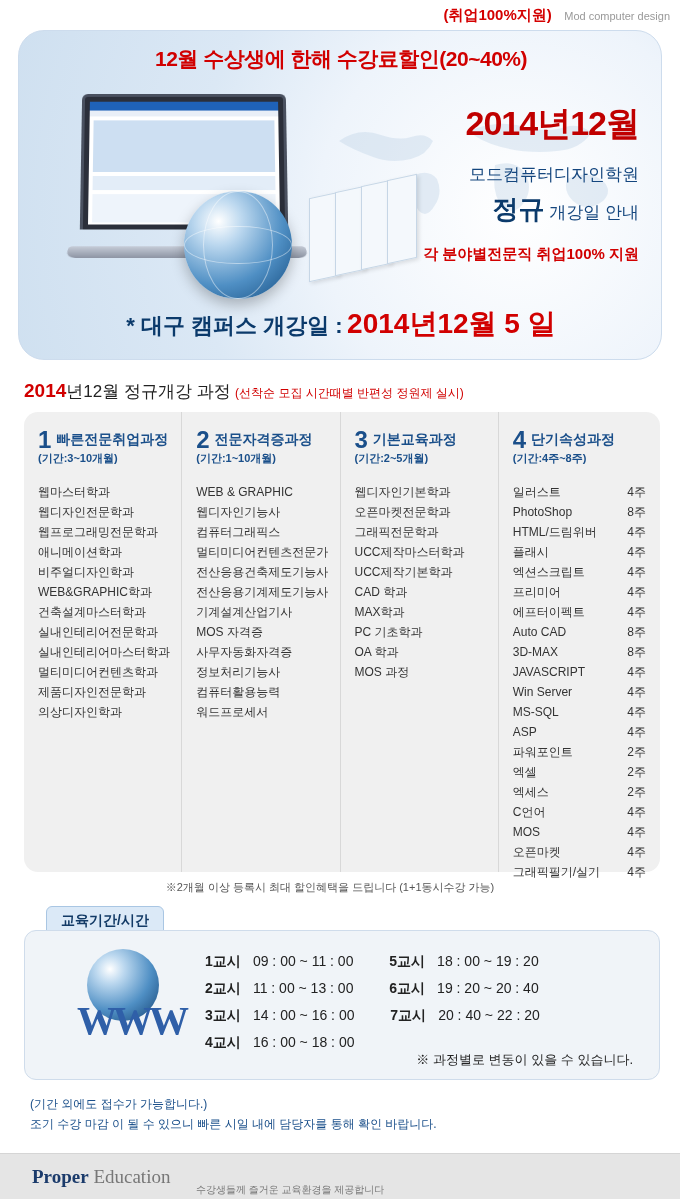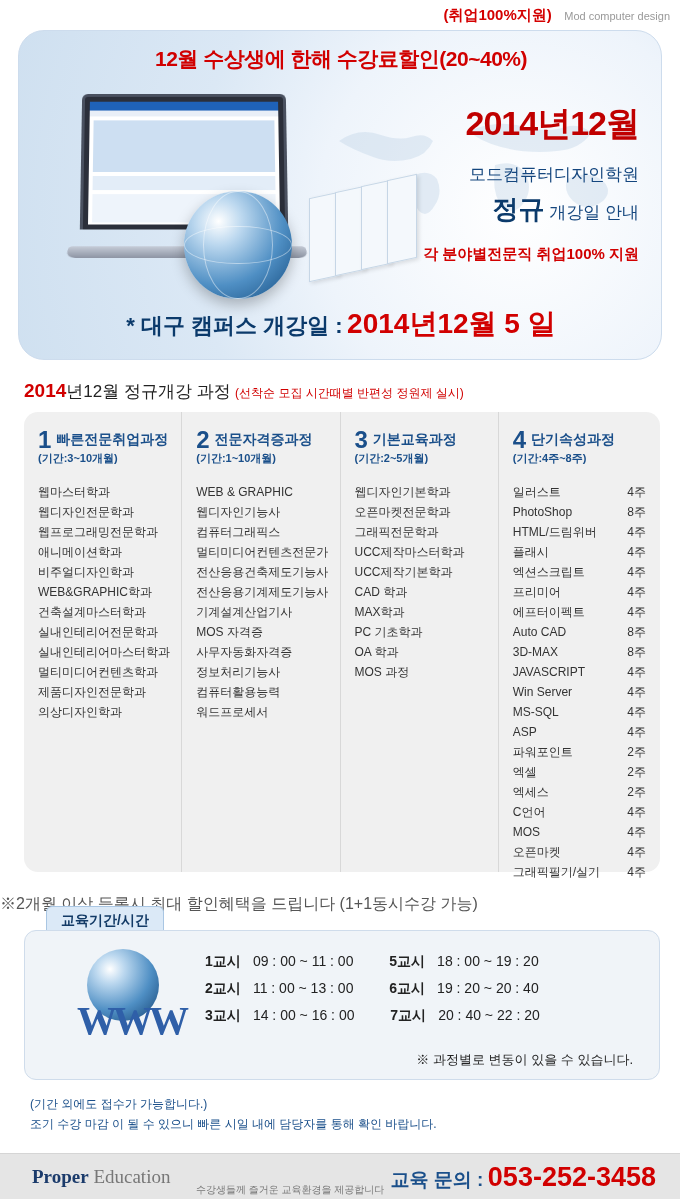--- a/index.html
+++ b/index.html
@@ -117,22 +117,22 @@
     margin-right:5px; line-height:20px;
   }
   .card .ctitle { font-size:14px; font-weight:bold; color:#1a4f8a; }
   .card .cperiod { font-size:11px; font-weight:bold; color:#1a4f8a; margin-top:2px; }
   .card ul { list-style:none; margin:16px 0 0 0; padding:0; }
   .card li { font-size:12px; color:#333; line-height:20px; white-space:nowrap; }
   .card.c4 { padding-right:14px; }
   .card.c4 li { display:flex; justify-content:space-between; }
 
   .discount-note {
-    position:absolute; top:880px; left:0; width:660px; text-align:left;
-    font-size:16px; color:#555;margin-top:14px;
+    position:absolute; top:880px; left:0; width:660px; text-align:center;
+    font-size:11px; color:#555;
   }
 
   
   .sched-tab {
     position:absolute; top:906px; left:46px;
     background:#dbe9f7; border:1px solid #a9c6e3; border-radius:6px;
     padding:5px 14px; font-size:14px; color:#123a66; font-weight:bold;
   }
   .sched-box {
     position:absolute; top:930px; left:24px; width:636px; height:150px;
@@ -417,34 +417,34 @@
         <span class="lbl">6교시</span>
         <span class="time">19 : 20 ~ 20 : 40</span>
       </div>
       <div class="row">
         <span class="lbl">3교시</span>
         <span class="time">14 : 00 ~ 16 : 00</span>
         <span class="gap"></span>
         <span class="lbl">7교시</span>
         <span class="time">20 : 40 ~ 22 : 20</span>
       </div>
+      <div class="row">
+        <span class="lbl">4교시</span>
+        <span class="time">16 : 00 ~ 18 : 00</span>
+      </div>
     </div>
     <div class="sched-note">※ 과정별로 변동이 있을 수 있습니다.</div>
   </div>
 
   <div class="foot-notes">
     <div>(기간 외에도 접수가 가능합니다.)</div>
     <div>조기 수강 마감 이 될 수 있으니 빠른 시일 내에 담당자를 통해 확인 바랍니다.</div>
   </div>
 
   <div class="footer-bar">
     <div class="brand">
       <span class="b1">Proper</span>
       <span class="b2">Education</span>
     </div>
     <div class="brand-sub">수강생들께 즐거운 교육환경을 제공합니다</div>
-    <div class="tel">
-      <span class="l">교육 문의 :</span>
-      <span class="n">053-252-3458</span>
-    </div>
   </div>
 
 </div>
 
 </body></html>

